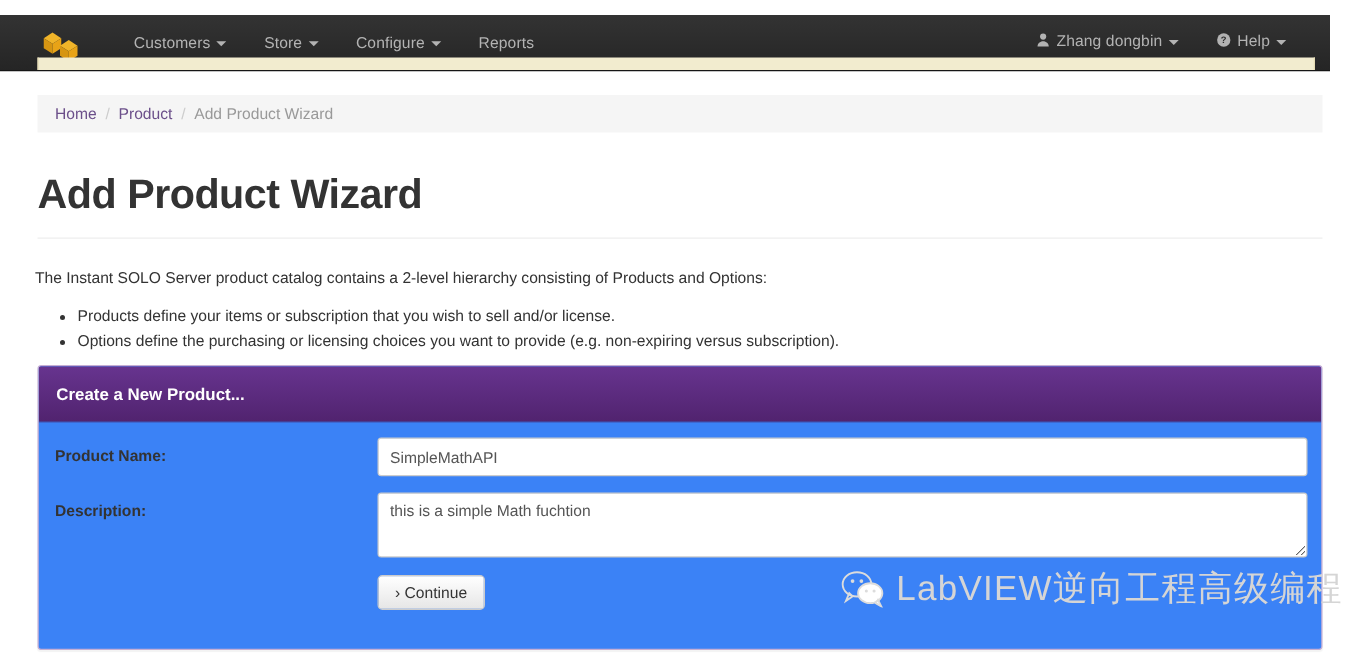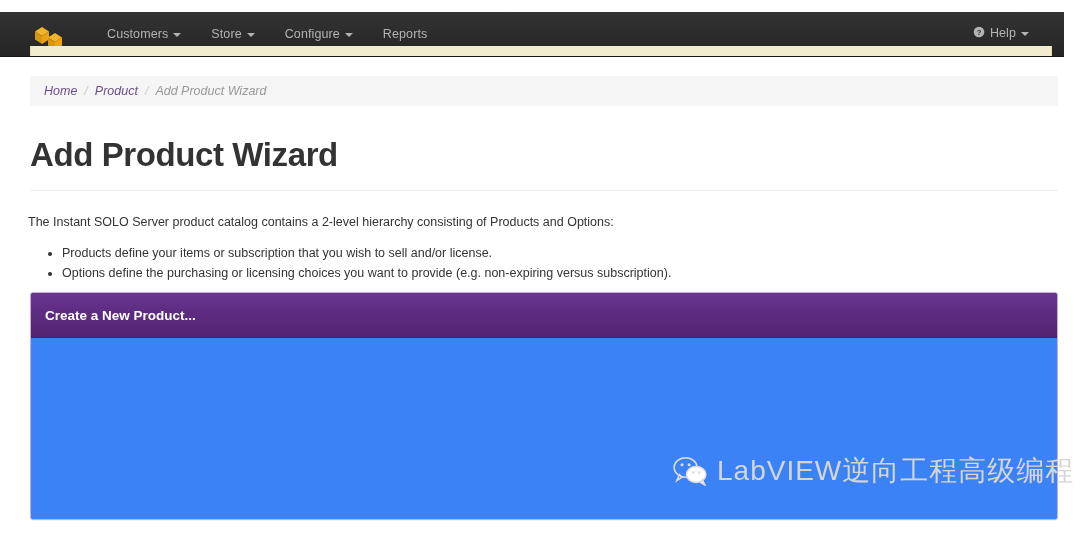--- a/index.html
+++ b/index.html
@@ -91,21 +91,20 @@
     position: absolute;
     left: 30px; top: 76px;
     width: 1028px;
     height: 30px;
     background: #f5f5f5;
     box-sizing: border-box;
     display: flex;
     align-items: center;
     padding-left: 14px;
     font-size: 12.5px;
-    font-style: italic;
   }
   .crumb-link {
     color: #6b4f8a;
     text-decoration: none;
     cursor: pointer;
   }
   .crumb-sep {
     color: #cccccc;
     margin: 0 7px;
   }
@@ -282,20 +281,28 @@
       <span>Configure</span><span class="caret"></span>
     </div>
     <div class="nav-item">
       <span>Reports</span>
     </div>
   </div>
 
   <div class="nav-right">
     <div class="nav-item">
       <span class="nav-ico">
+        <svg width="11" height="12" viewBox="0 0 14 16" aria-hidden="true">
+          <circle cx="7" cy="4.3" r="3.3" fill="#b3b3b3"></circle>
+          <path d="M1 15c0-3.4 2.7-5.8 6-5.8s6 2.4 6 5.8z" fill="#b3b3b3"></path>
+        </svg>
+      </span><span>Zhang dongbin</span><span class="caret"></span>
+    </div>
+    <div class="nav-item">
+      <span class="nav-ico">
         <svg width="12" height="12" viewBox="0 0 16 16" aria-hidden="true">
           <circle cx="8" cy="8" r="7.1" fill="#b3b3b3"></circle>
           <text x="8" y="11.6" font-size="10" font-family="Liberation Sans, sans-serif" font-weight="bold" text-anchor="middle" fill="#2b2b2b">?</text>
         </svg>
       </span><span>Help</span><span class="caret"></span>
     </div>
   </div>
 </div>
 
 <div class="alert-strip"></div>
@@ -313,20 +320,29 @@
 
 <p class="intro">The Instant SOLO Server product catalog contains a 2-level hierarchy consisting of Products and Options:</p>
 <ul class="bullets">
   <li>Products define your items or subscription that you wish to sell and/or license.</li>
   <li>Options define the purchasing or licensing choices you want to provide (e.g. non-expiring versus subscription).</li>
 </ul>
 
 <div class="panel">
   <div class="panel-head">
     <span class="panel-title">Create a New Product...</span>
+  </div>
+  <div class="panel-body">
+    <label class="form-label lbl-name">Product Name:</label>
+    <input class="text-input" type="text" value="SimpleMathAPI" style="">
+
+    <label class="form-label lbl-desc">Description:</label>
+    <textarea class="text-area" style="">this is a simple Math fuchtion</textarea>
+
+    <button class="btn-continue">› Continue</button>
   </div>
 </div>
 
 <div class="watermark">
   <span class="wm-icon">
     <svg width="36" height="30" viewBox="0 0 40 34" aria-hidden="true">
       <ellipse cx="15" cy="13" rx="13" ry="11" fill="none" stroke="#dcdcdc" stroke-width="1.7"></ellipse>
       <polygon points="8,21 5,28 11,24" fill="none" stroke="#dcdcdc" stroke-width="1.7"></polygon>
       <circle cx="11" cy="10" r="1.7" fill="#dcdcdc"></circle>
       <circle cx="19" cy="10" r="1.7" fill="#dcdcdc"></circle>

